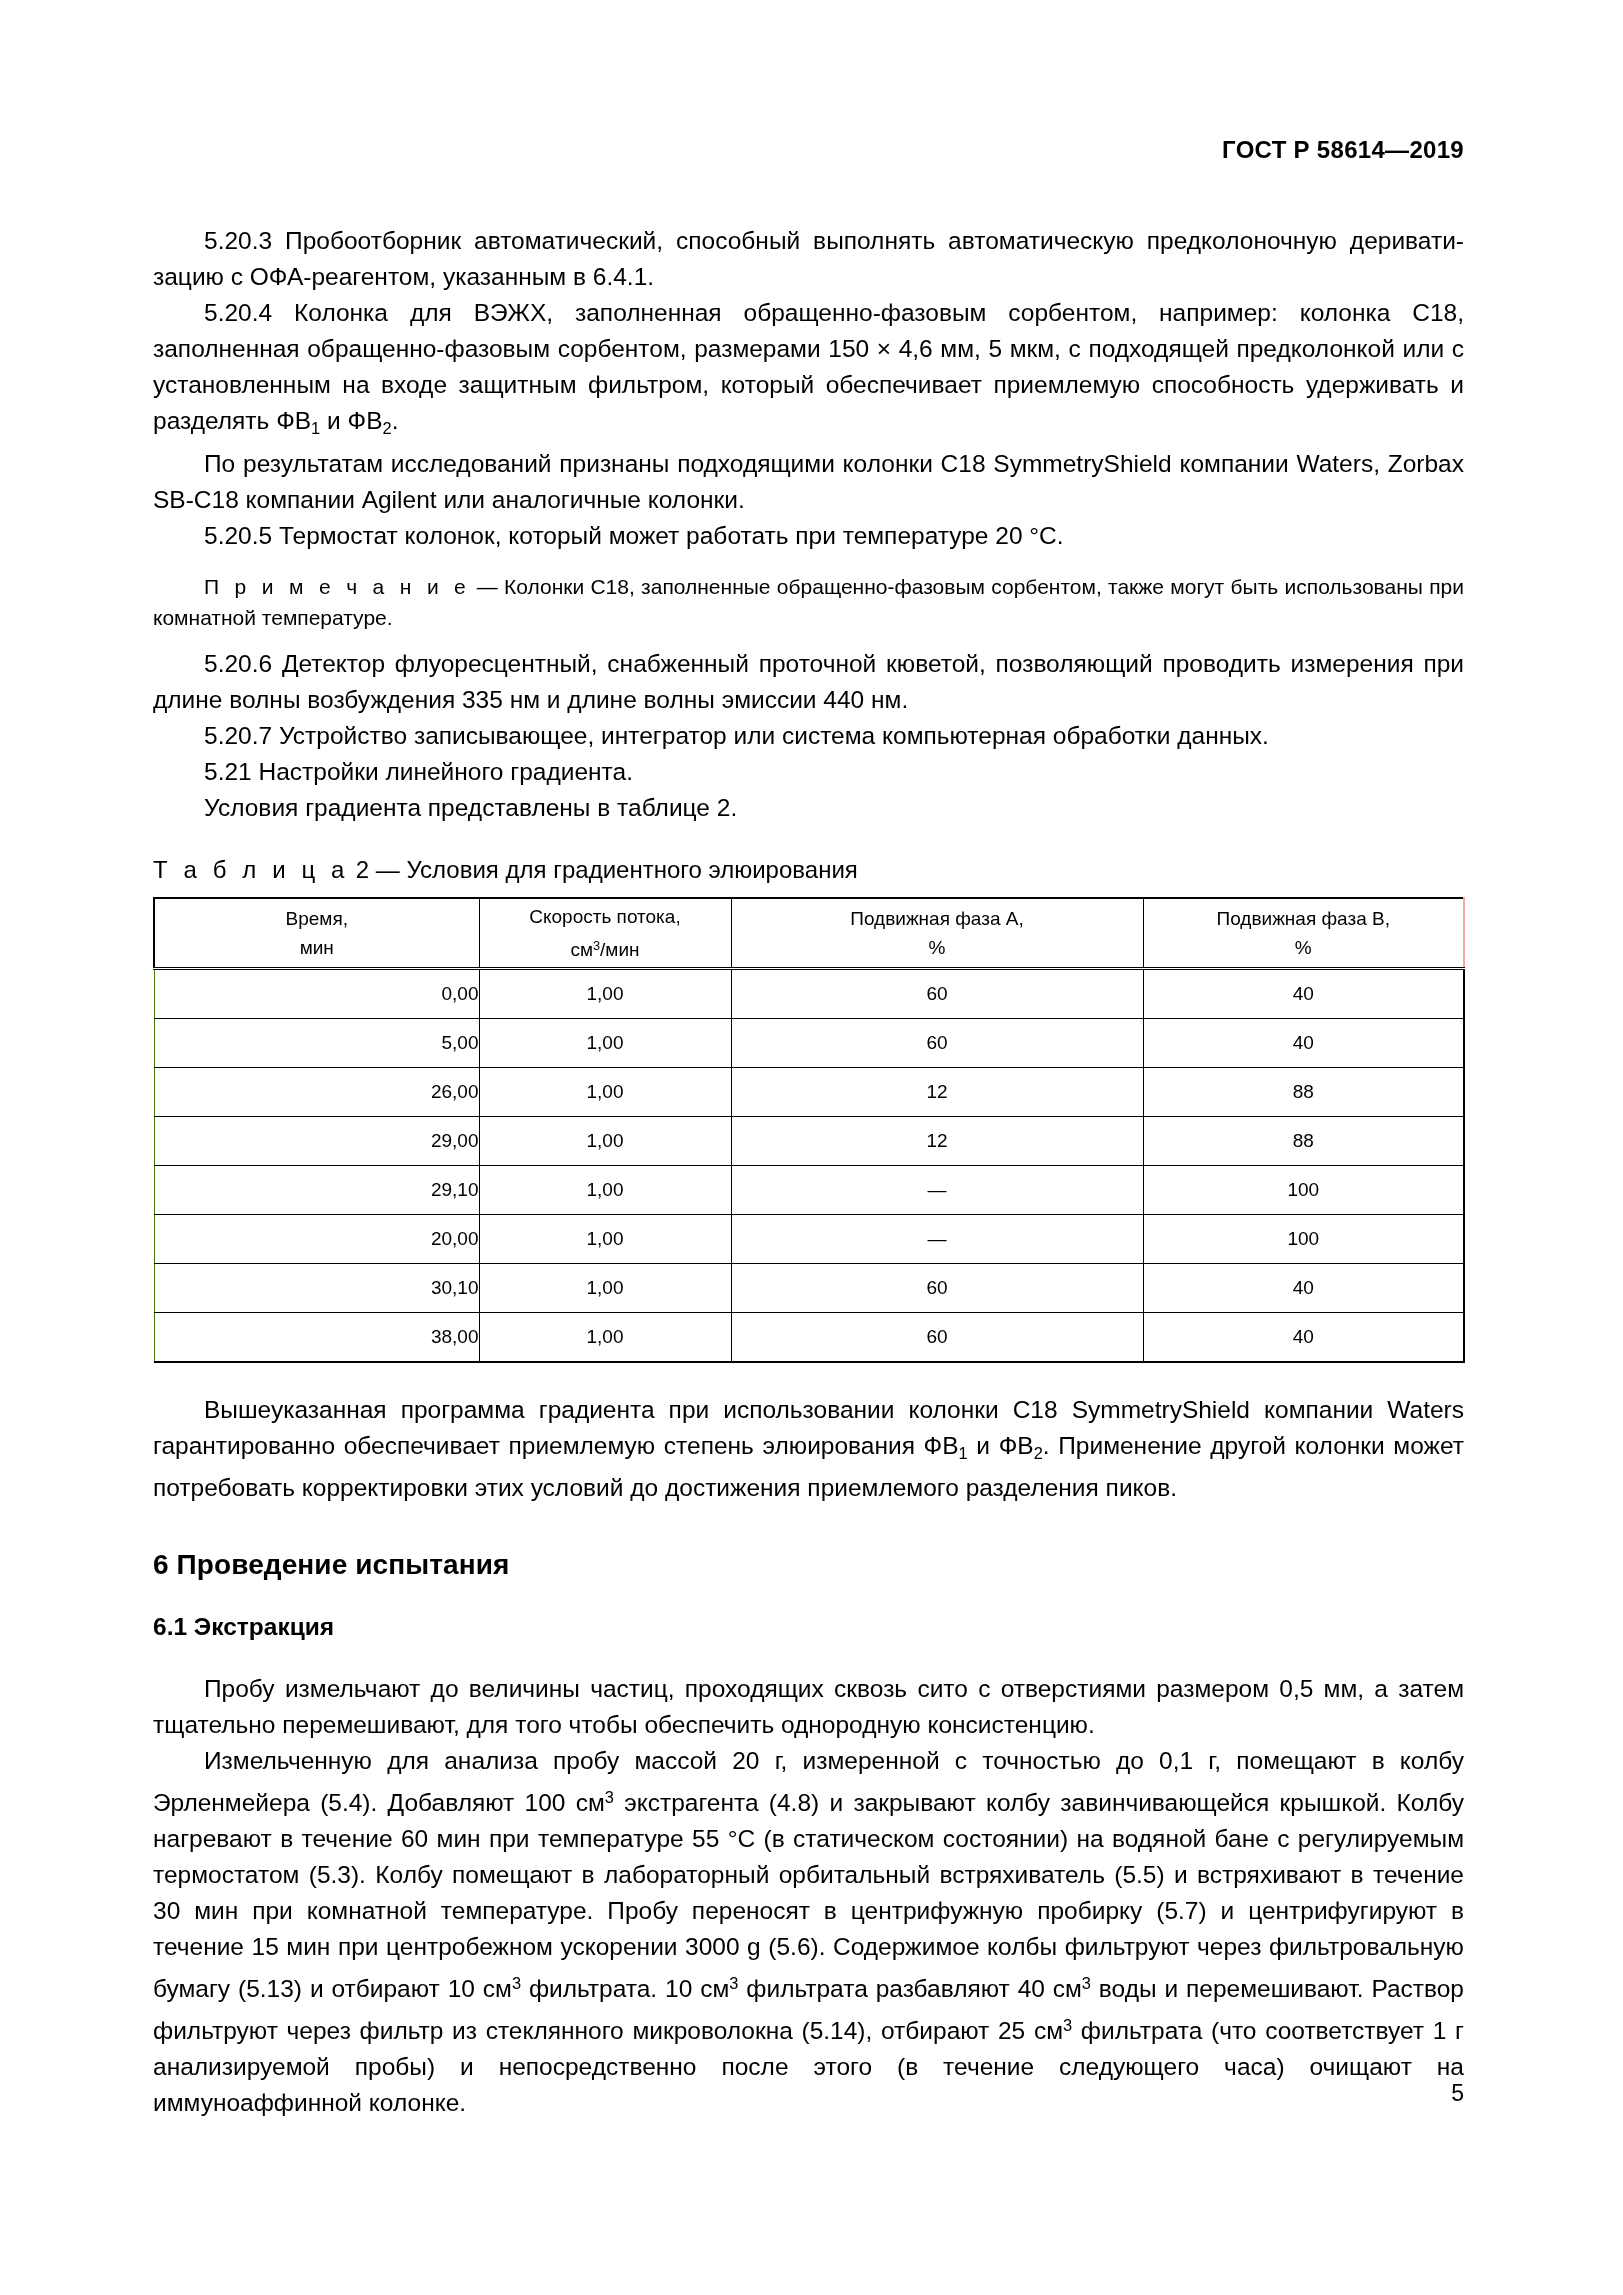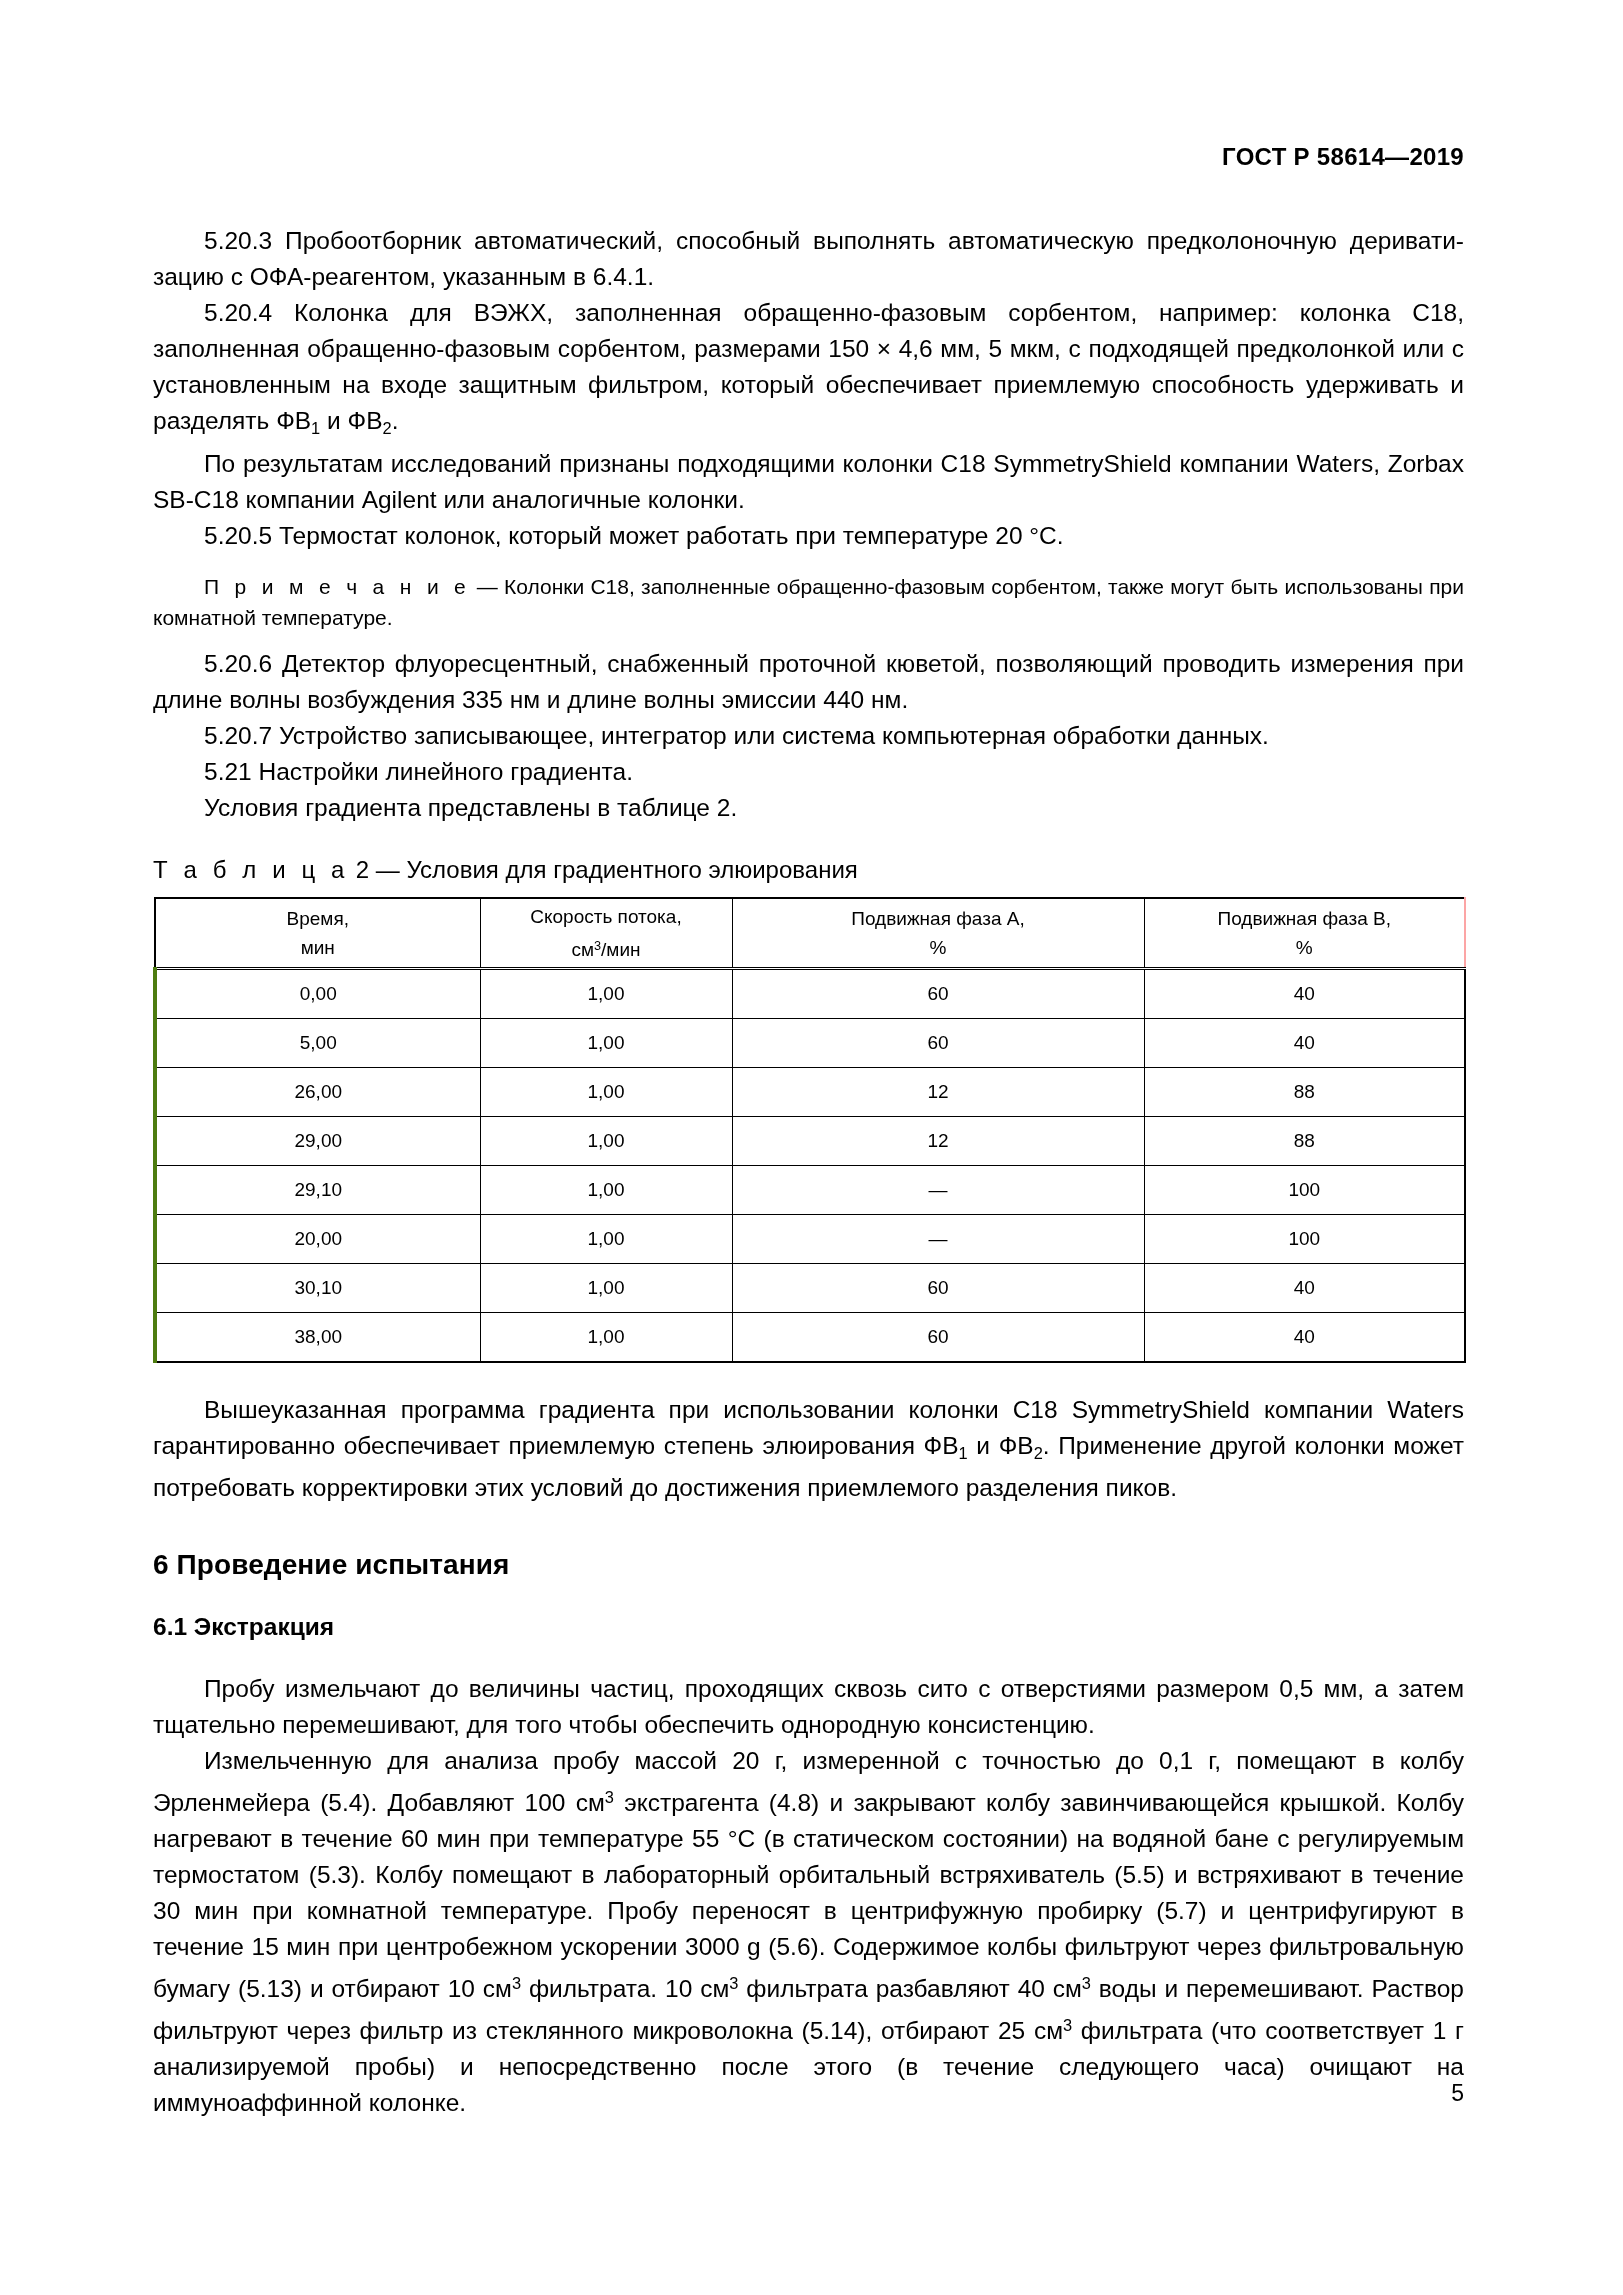--- a/index.html
+++ b/index.html
@@ -14,21 +14,21 @@
     background: #ffffff;
     font-family: "Liberation Sans", sans-serif;
     color: #000000;
     box-sizing: border-box;
     overflow: hidden;
   }
 
   
   .doc-header {
     position: absolute;
-    top: 143px;
+    top: 136px;
     right: 160px;
     font-size: 24px;
     font-weight: bold;
     letter-spacing: 0.3px;
     white-space: nowrap;
     text-align: center;
   }
 
   
   .content {
@@ -100,21 +100,21 @@
   }
   table.grad tbody tr:first-child td {
     border-top: 3.9px double #000;
   }
   table.grad tbody td {
     height: 48px;
   }
   table.grad { border: 1.3px solid #000; }
   table.grad thead tr th:first-child { border-left: 2px solid #000; }
   table.grad thead tr th:last-child { border-right: 2px solid #fca5a5; }
-  table.grad tbody tr td:first-child { border-left: 4px solid #4d7c0f; }
+  table.grad tbody tr td:first-child { border-left: 1px solid #4d7c0f; text-align: right; }
   table.grad tbody tr td:last-child { border-right: 2px solid #000; }
   table.grad thead tr th { border-top: 2px solid #000; }
   table.grad tbody tr:last-child td { border-bottom: 2px solid #000; }
 
   
   h2.sec {
     font-size: 28px;
     font-weight: bold;
     margin: 0;
     line-height: 34px;

